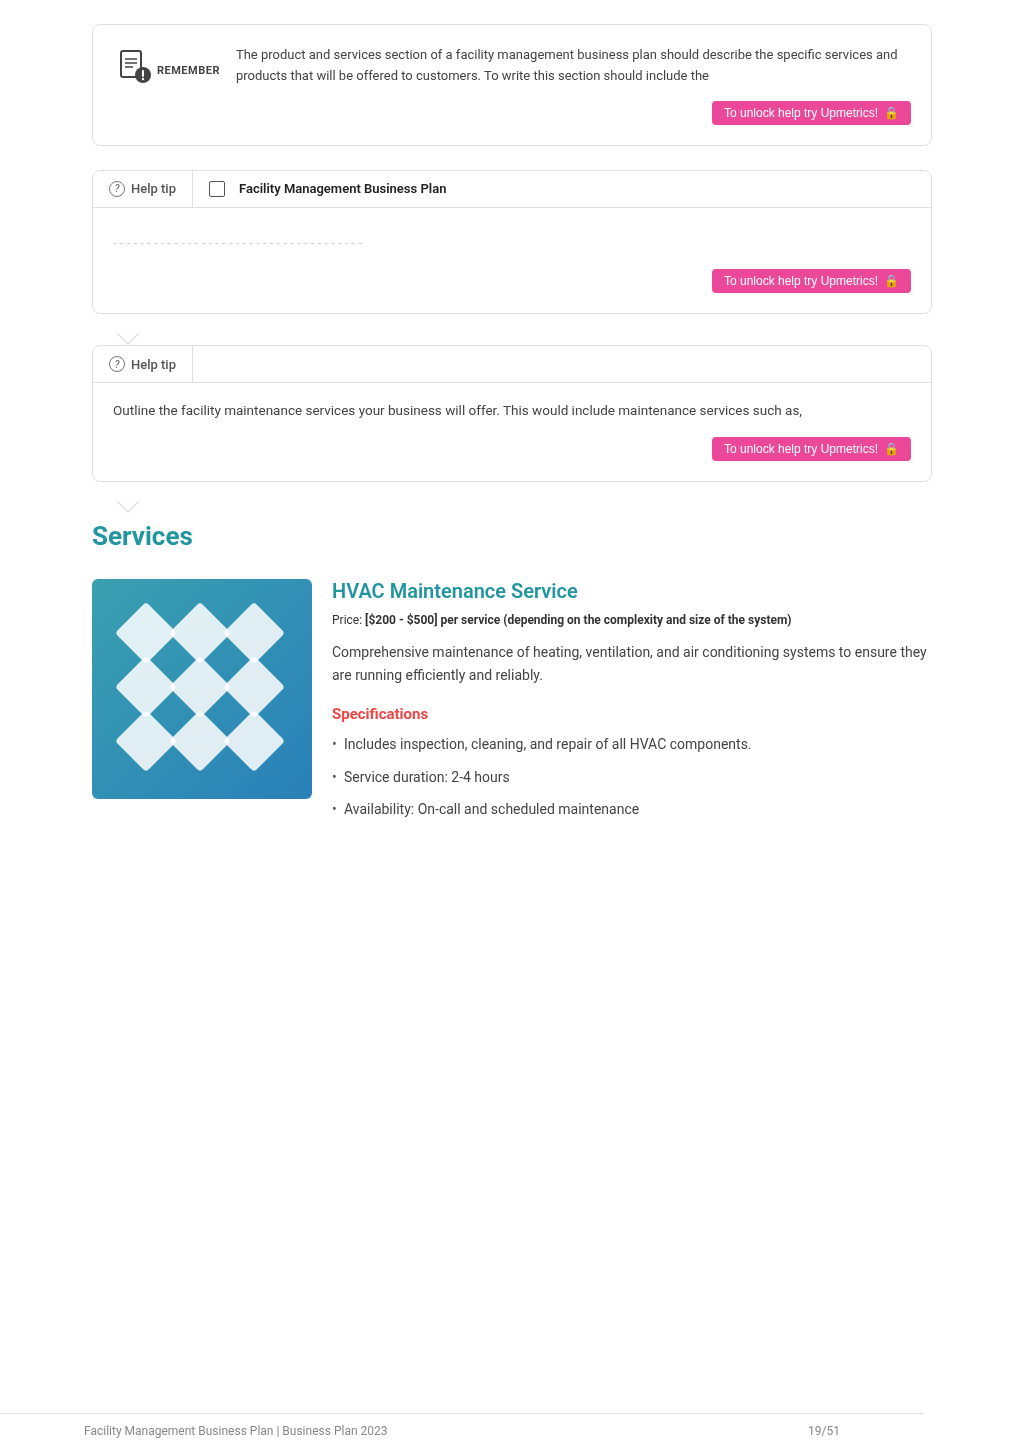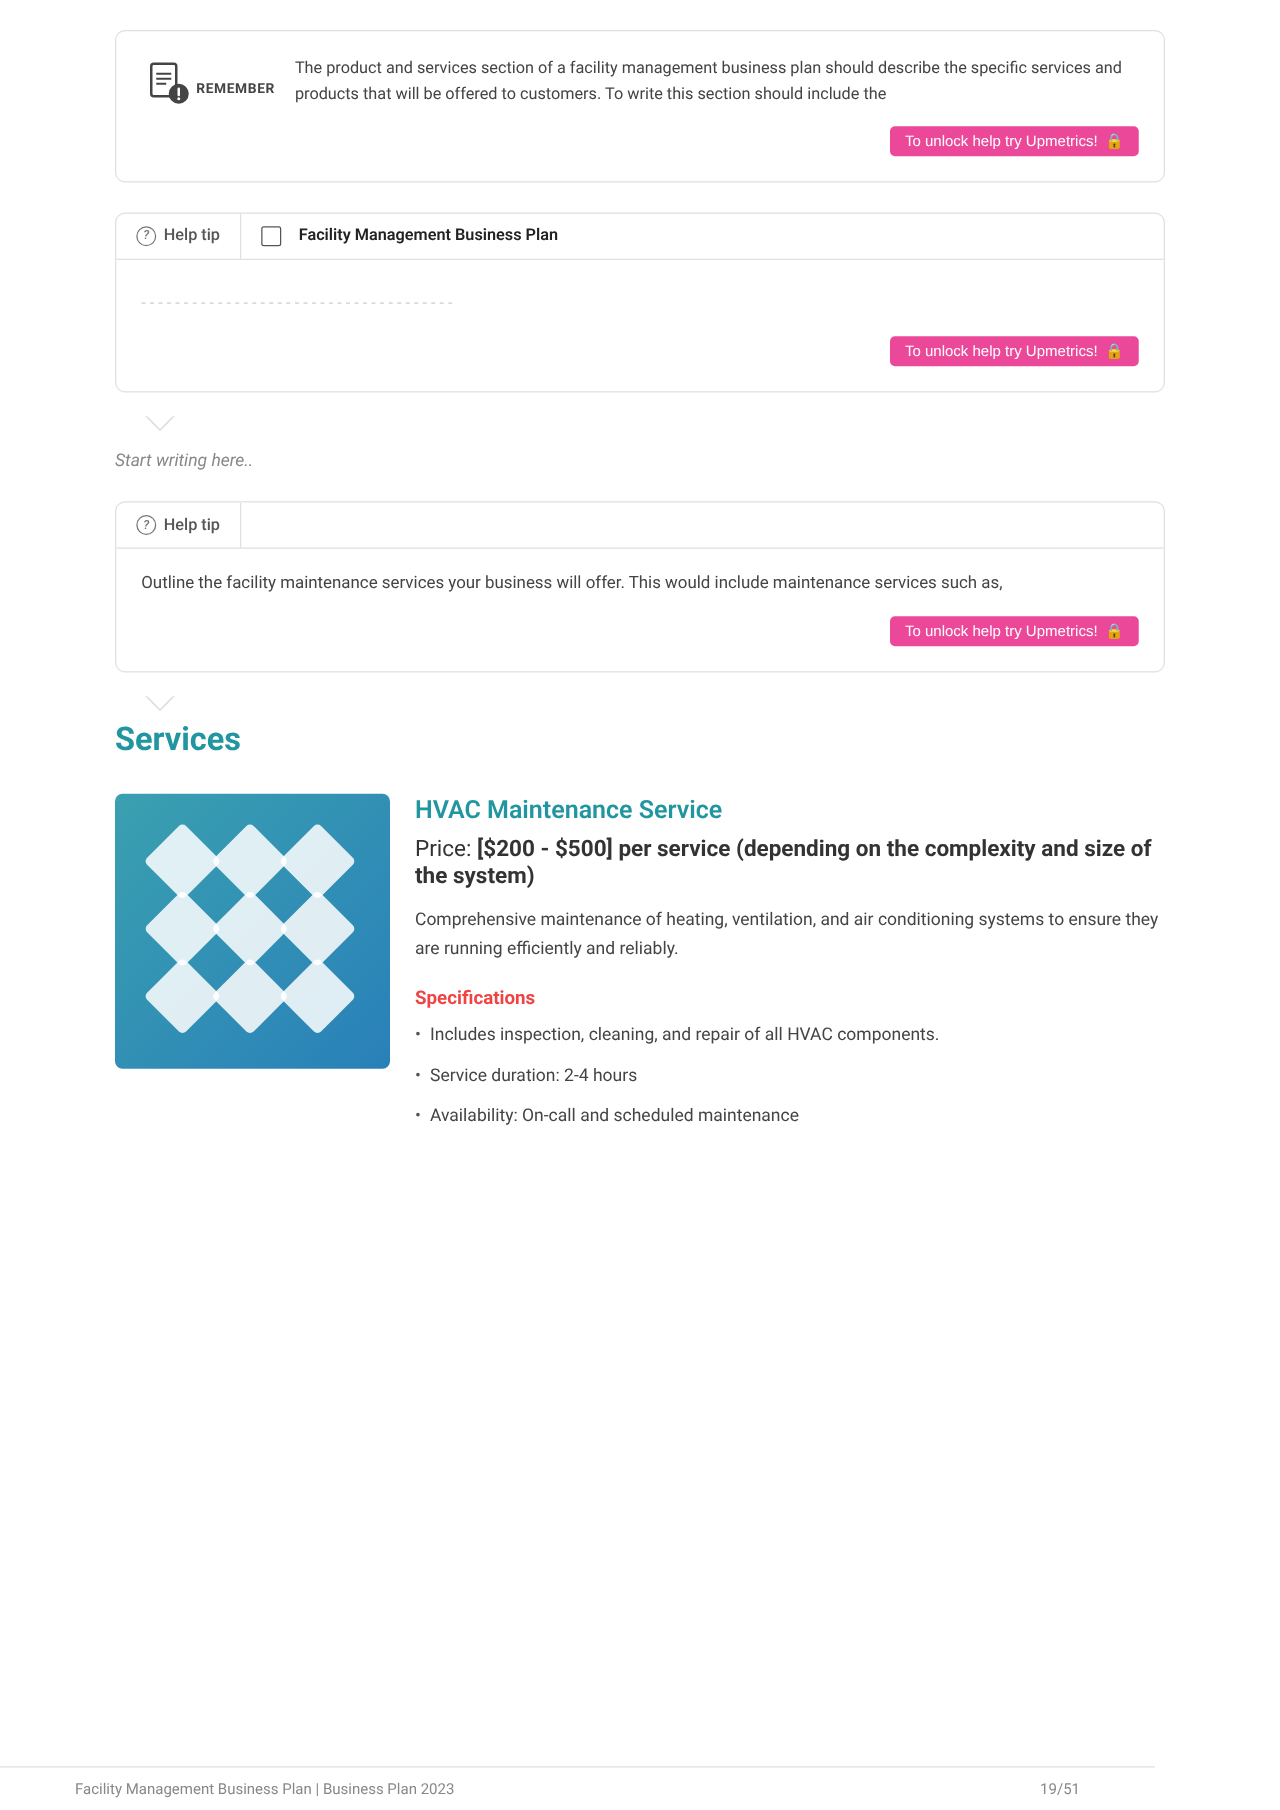--- a/index.html
+++ b/index.html
@@ -237,21 +237,21 @@
     }
 
     .service-name {
       font-size: 20px;
       font-weight: 600;
       color: #2196a0;
       margin-bottom: 10px;
     }
 
     .service-price {
-      font-size: 18px;
+      font-size: 12px;
       color: #333;
       margin-bottom: 14px;
     }
 
     .service-price strong {
       font-weight: 700;
     }
 
     .service-description {
       font-size: 14px;
@@ -288,21 +288,21 @@
       color: #555;
     }
 
     
     .page-footer {
       position: fixed;
       bottom: 0;
       left: 0;
       width: 924px;
       border-top: 1px solid #e0e0e0;
-      padding: 10px 60px;
+      padding: 10px 84px;
       display: flex;
       justify-content: space-between;
       align-items: center;
       background: #fff;
       font-size: 12px;
       color: #888;
     }
   </style>
 </head>
 <body>
@@ -349,21 +349,20 @@
       <div class="unlock-row">
         <button class="unlock-btn">
           <span>To unlock help try Upmetrics!</span>
           <span class="lock-icon">🔒</span>
         </button>
       </div>
     </div>
   </div>
   <div class="card-arrow"></div>
 
-  <p class="start-writing">Start writing here..</p>
 
   <div class="help-tip-card">
     <div class="help-tip-header">
       <div class="help-tip-tab">
         <div class="tab-icon">?</div>
         <span>Help tip</span>
       </div>
     </div>
     <div class="help-tip-body">
       <p>Outline the facility maintenance services your business will offer. This would include maintenance services such as,</p>

